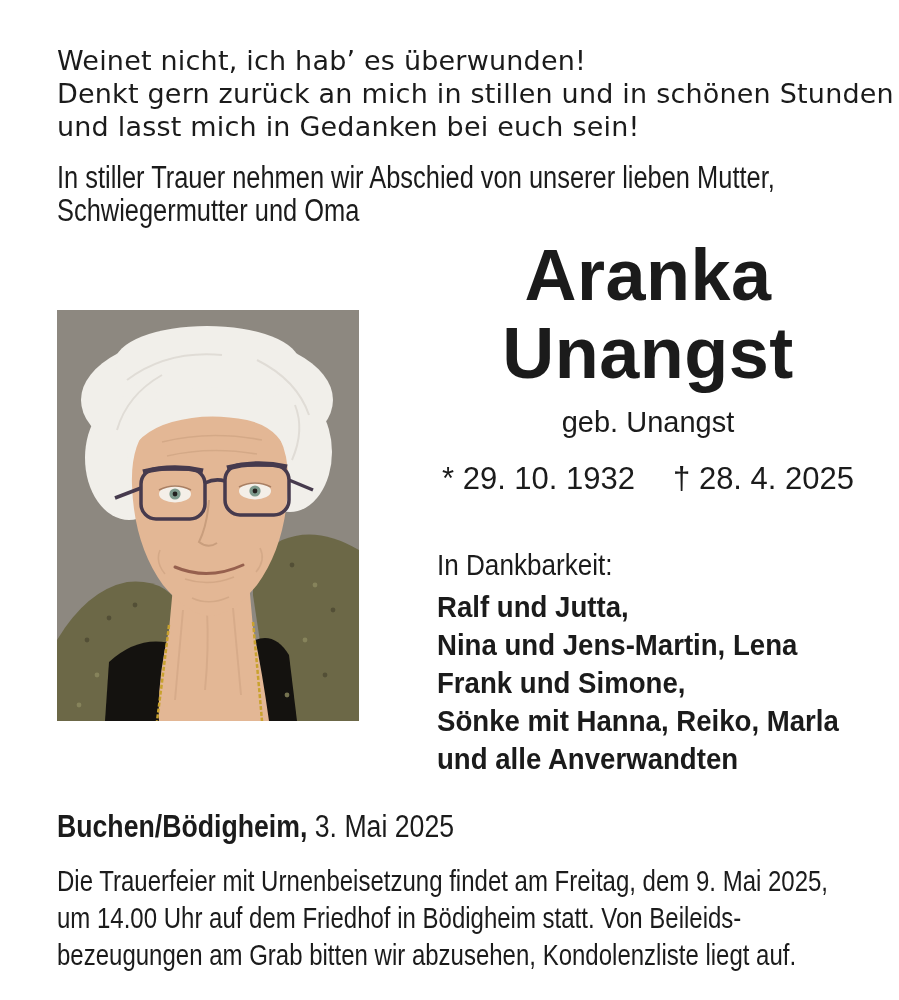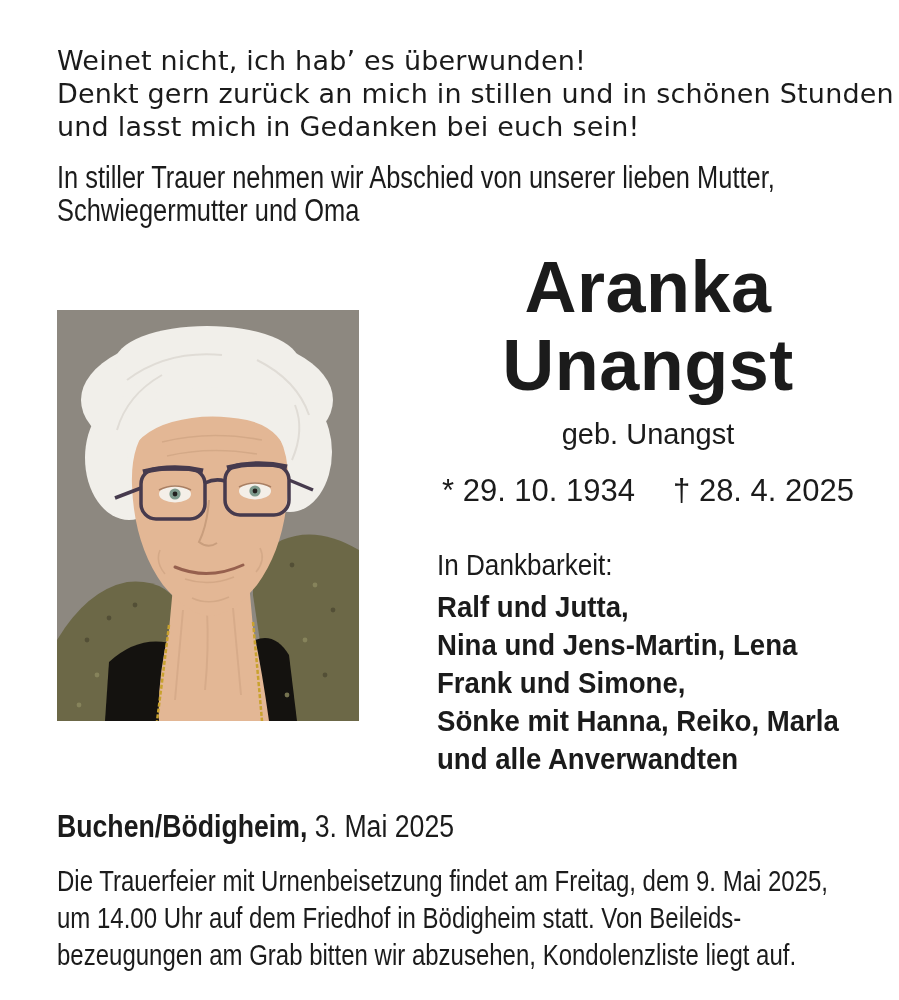--- a/index.html
+++ b/index.html
@@ -40,21 +40,21 @@
   
   .photo {
     position: absolute;
     left: 50px; top: 310px;
     width: 302px; height: 411px;
   }
   .photo svg { display: block; width: 100%; height: 100%; }
   
   .right-col {
     position: absolute;
-    left: 425px; top: 248px;
+    left: 425px; top: 236px;
     width: 432px;
     text-align: center;
   }
   .deceased-name {
     font-size: 72px;
     line-height: 78px;
     font-weight: bold;
     letter-spacing: 0.5px;
   }
   .maiden {
@@ -204,21 +204,21 @@
         <path d="M86 162 Q116 154 146 161" stroke-width="5" stroke="#463a4d"></path>
         <path d="M170 158 Q200 150 230 157" stroke-width="5" stroke="#463a4d"></path>
       </g>
     </svg>
   </div>
 
   <div class="right-col">
     <div class="deceased-name">Aranka<br>Unangst</div>
     <div class="maiden">geb. Unangst</div>
     <div class="dates">
-      <span>* 29. 10. 1934</span>
+      <span>* 29. 10. 1932</span>
       <span>† 28. 4. 2025</span>
     </div>
   </div>
 
   <div class="thanks-label">In Dankbarkeit:</div>
 
   <div class="mourners">Ralf und Jutta,<br>Nina und Jens-Martin, Lena<br>Frank und Simone,<br>Sönke mit Hanna, Reiko, Marla<br>und alle Anverwandten</div>
 
   <div class="place-date">
     <span class="place">Buchen/Bödigheim,</span>

